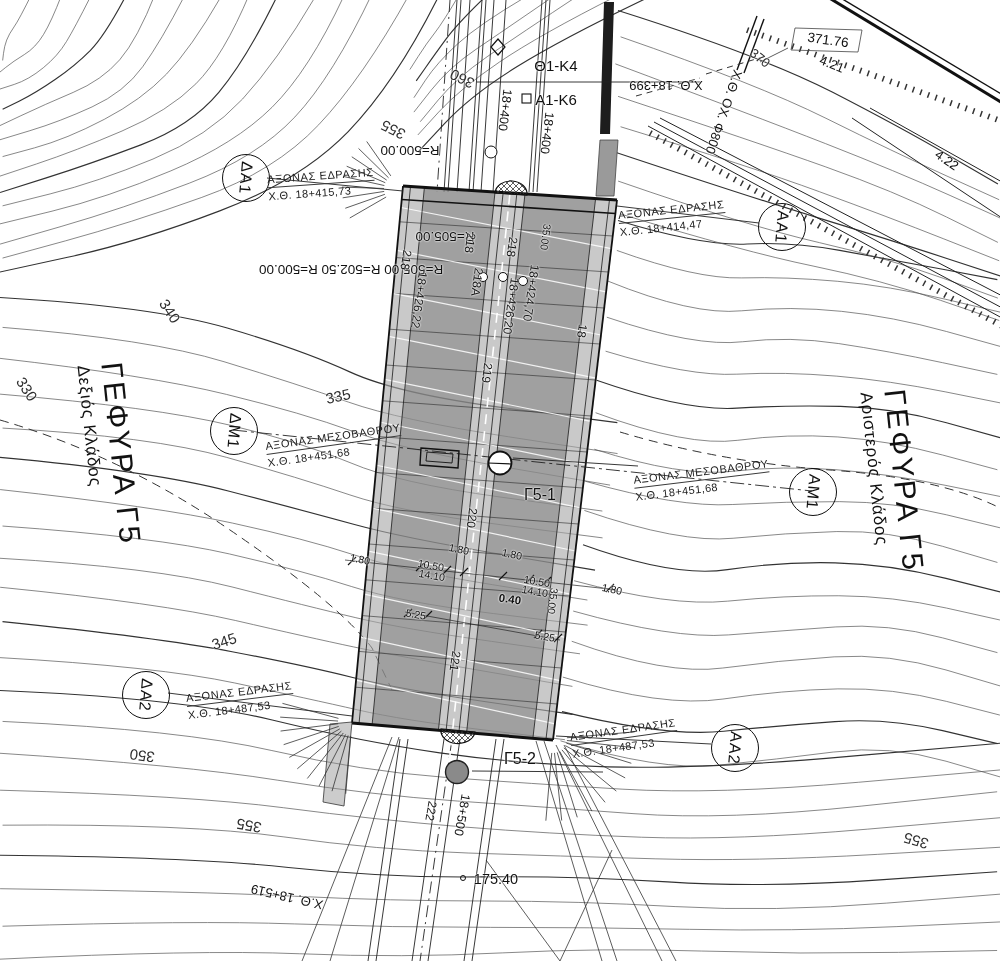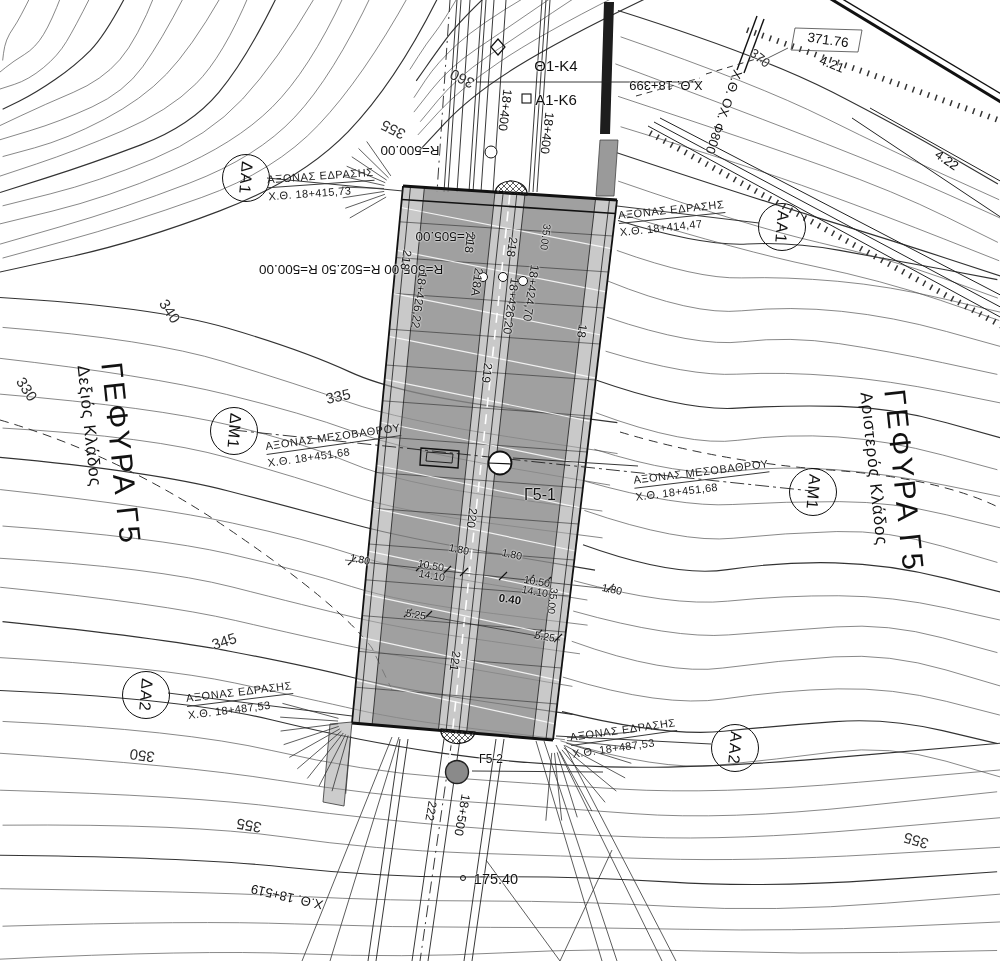--- a/index.html
+++ b/index.html
@@ -310,21 +310,21 @@
       <div class="lab dim" style="left: 512px; top: 554px; font-size: 10.5px; transform: translate(-50%, -50%) rotate(12deg);">1.80</div>
       <div class="lab dim" style="left: 612px; top: 589px; font-size: 10.5px; transform: translate(-50%, -50%) rotate(12deg);">1.80</div>
       <div class="lab dim" style="left: 431px; top: 565px; font-size: 10.5px; transform: translate(-50%, -50%) rotate(10deg);">10.50</div>
       <div class="lab dim" style="left: 432px; top: 575px; font-size: 10.5px; transform: translate(-50%, -50%) rotate(10deg);">14.10</div>
       <div class="lab dim" style="left: 537px; top: 581px; font-size: 10.5px; transform: translate(-50%, -50%) rotate(10deg);">10.50</div>
       <div class="lab dim" style="left: 535px; top: 591px; font-size: 10.5px; transform: translate(-50%, -50%) rotate(10deg);">14.10</div>
       <div class="lab dim" style="left: 416px; top: 614px; font-size: 10.5px; transform: translate(-50%, -50%) rotate(10deg);">5.25</div>
       <div class="lab dim" style="left: 545px; top: 636px; font-size: 10.5px; transform: translate(-50%, -50%) rotate(10deg);">5.25</div>
       <div class="lab dim dim0" style="left: 510px; top: 599px; font-size: 11.5px; transform: translate(-50%, -50%) rotate(8deg);">0.40</div>
       <div class="lab feat" style="left: 540px; top: 447px; font-size: 16px; transform: translate(-50%, -50%) rotate(0deg); margin-top: 48px;">Γ5-1</div>
-      <div class="lab feat" style="left: 491px; top: 759px; font-size: 12px; transform: translate(-50%, -50%) rotate(0deg); text-align: center;">Γ5-2</div>
+      <div class="lab feat" style="left: 520px; top: 759px; font-size: 16px; transform: translate(-50%, -50%) rotate(0deg); text-align: center;">Γ5-2</div>
       <div class="lab feat" style="left: 828px; top: 40px; font-size: 13.5px; transform: translate(-50%, -50%) rotate(8deg);">371.76</div>
       <div class="lab feat" style="left: 832px; top: 64px; font-size: 13px; transform: translate(-50%, -50%) rotate(22deg);">4.21</div>
       <div class="lab feat" style="left: 947px; top: 160px; font-size: 13px; transform: translate(-50%, -50%) rotate(35deg);">4.22</div>
       <div class="lab feat" style="left: 496px; top: 879px; font-size: 14.5px; transform: translate(-50%, -50%) rotate(0deg);">175.40</div>
       <div class="marker" style="left: 222px; top: 154px; width: 46px; height: 46px;">
         <span>ΔΑ1</span>
       </div>
       <div class="marker" style="left: 758px; top: 203px; width: 46px; height: 46px;">
         <span>ΑΑ1</span>
       </div>

